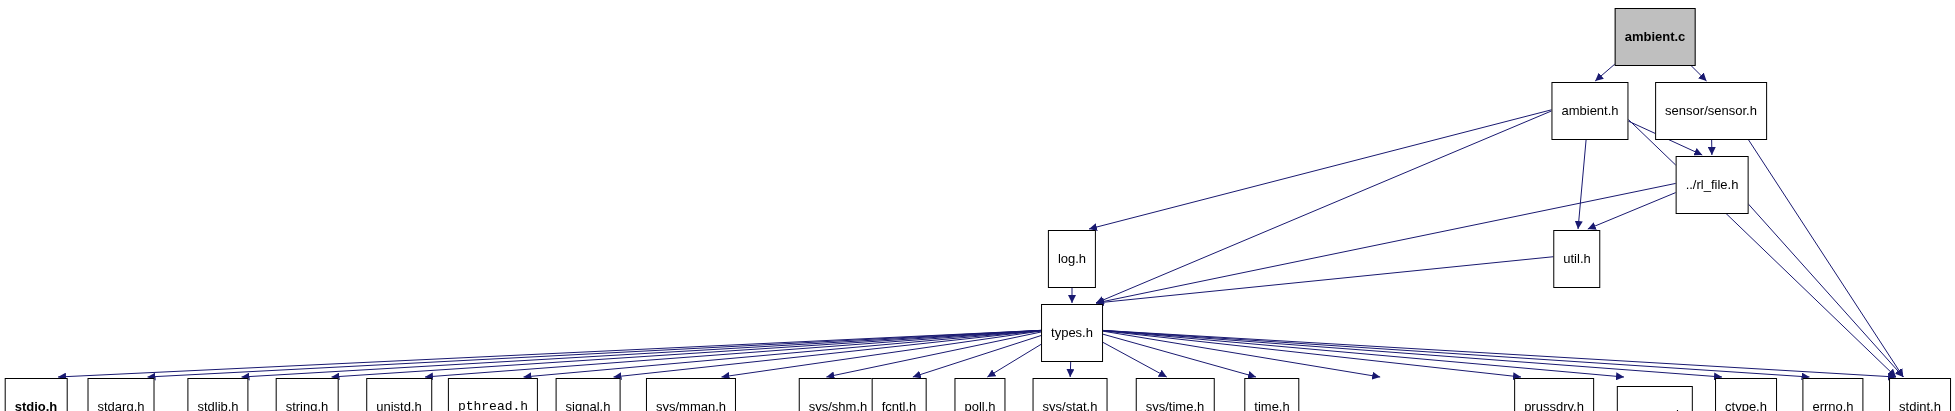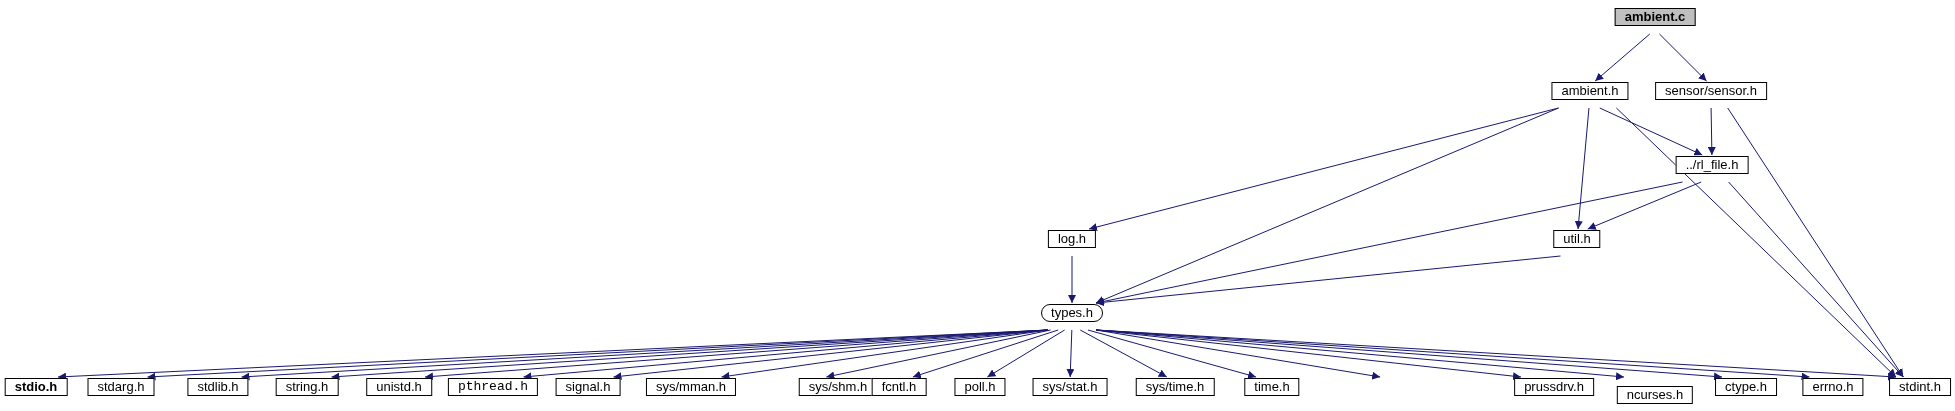--- a/index.html
+++ b/index.html
@@ -20,21 +20,21 @@
     left: 0;
     top: 0;
     width: 1955px;
     height: 411px;
   }
   .node {
     position: absolute;
     transform: translateX(-50%);
     background: #ffffff;
     border: 1px solid #000000;
-    padding: 0 9px;
+    padding: 20px 9px;
     font-size: 13px;
     line-height: 1.2;
     color: #000000;
     white-space: nowrap;
     box-sizing: border-box;
     cursor: pointer;
   }
   .node.root {
     background: #bfbfbf;
     font-weight: bold;
@@ -86,21 +86,21 @@
       <line x1="1096" y1="330" x2="1809.5" y2="377" stroke="#191970" stroke-width="1" marker-end="url(#arrow)"></line>
       <line x1="1096" y1="330" x2="1896" y2="377" stroke="#191970" stroke-width="1" marker-end="url(#arrow)"></line>
     </svg>
 
 <div class="node root" style="left: 1655px; top: 8px;"><span>ambient.c</span></div>
     <div class="node" style="left: 1590px; top: 82px;"><span>ambient.h</span></div>
     <div class="node" style="left: 1711px; top: 82px;"><span>sensor/sensor.h</span></div>
     <div class="node" style="left: 1712px; top: 156px;"><span>../rl_file.h</span></div>
     <div class="node" style="left: 1577px; top: 230px;"><span>util.h</span></div>
     <div class="node" style="left: 1072px; top: 230px;"><span>log.h</span></div>
-    <div class="node" style="left: 1072px; top: 304px; border-radius: 10px;"><span>types.h</span></div>
+    <div class="node" style="left: 1072px; top: 304px;"><span>types.h</span></div>
     <div class="node" style="left: 36px; top: 378px; font-weight: bold;"><span>stdio.h</span></div>
     <div class="node" style="left: 121px; top: 378px;"><span>stdarg.h</span></div>
     <div class="node" style="left: 218px; top: 378px;"><span>stdlib.h</span></div>
     <div class="node" style="left: 307px; top: 378px;"><span>string.h</span></div>
     <div class="node" style="left: 399px; top: 378px;"><span>unistd.h</span></div>
     <div class="node" style="left: 493px; top: 378px; font-family: Liberation Mono, monospace;"><span>pthread.h</span></div>
     <div class="node" style="left: 588px; top: 378px;"><span>signal.h</span></div>
     <div class="node" style="left: 691px; top: 378px;"><span>sys/mman.h</span></div>
     <div class="node" style="left: 805px; top: 378px; margin-left: 33px;"><span>sys/shm.h</span></div>
     <div class="node" style="left: 899px; top: 378px;"><span>fcntl.h</span></div>

